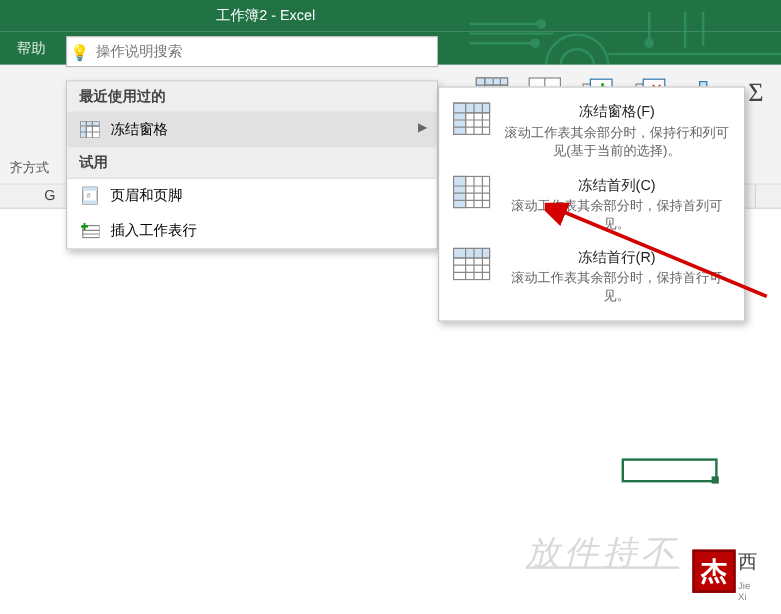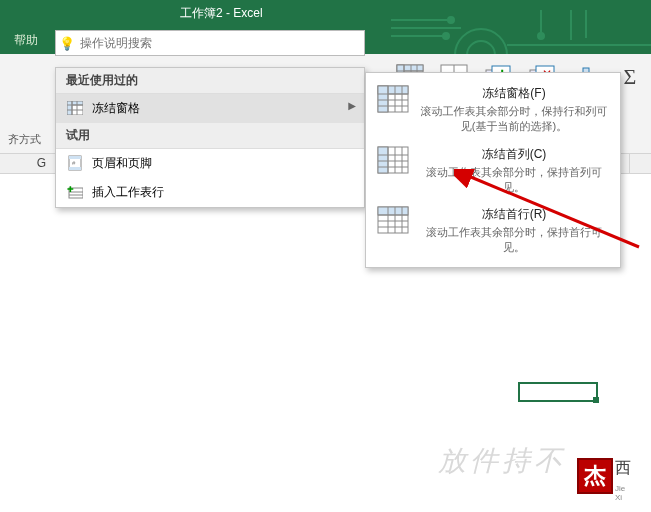--- a/index.html
+++ b/index.html
@@ -26,21 +26,21 @@
     .ribbon-controls { position: absolute; right: 4px; top: 10px; display: flex; gap: 10px; }
     .rc { width: 34px; height: 58px; display: flex; flex-direction: column; align-items: center; justify-content: flex-start; font-size: 11px; color: #444; cursor: pointer; }
     .rc .rcicon { width: 28px; height: 24px; margin-bottom: 2px; }
     .group-label { position: absolute; left: 8px; bottom: 6px; font-size: 11px; color: #555; }
     .sheet-area { position: absolute; top: 154px; left: 0; right: 0; bottom: 0; background: #fff; }
     .col-header-row { display: flex; height: 20px; background: #f0f0f0; border-bottom: 1px solid #d4d4d4; font-size: 12px; color: #444; }
     .colh { border-right: 1px solid #d4d4d4; text-align: center; line-height: 19px; }
     .decor { position: absolute; top: 0; right: 0; width: 260px; height: 110px; pointer-events: none; opacity: .55; }
     .sel-cell { position: absolute; top: 382px; left: 518px; width: 80px; height: 20px; border: 2px solid #217346; background: #fff; }
     .sel-cell::after { content: ""; position: absolute; right: -3px; bottom: -3px; width: 6px; height: 6px; background: #217346; }
-    .watermark { position: absolute; left: 438px; top: 442px; font-size: 28px; color: #d9d9d9; font-style: italic; letter-spacing: 4px; }
+    .watermark { position: absolute; left: 438px; top: 442px; font-size: 28px; color: #d9d9d9; font-style: italic; letter-spacing: 4px; text-decoration: underline; }
     .stamp { position: absolute; bottom: 6px; right: 18px; width: 56px; height: 48px; }
     .stamp .box { width: 36px; height: 36px; background: #b00; border: 2px solid #800; position: relative; }
     .stamp .box .ch { position: absolute; inset: 0; color: #fff; font-size: 22px; text-align: center; line-height: 32px; font-weight: bold; }
     .stamp .side { position: absolute; left: 38px; top: 0; font-size: 16px; color: #444; writing-mode: horizontal-tb; }
     .stamp .py { position: absolute; left: 38px; top: 26px; font-size: 8px; color: #888; }
     .arrow-annot { position: absolute; left: 454px; top: 169px; width: 190px; height: 82px; z-index: 10; pointer-events: none; }
     svg.grid rect { stroke: #888; fill: #fff; }
     svg.grid .hdr { fill: #cfe2f3; }
   </style>
 </head>

